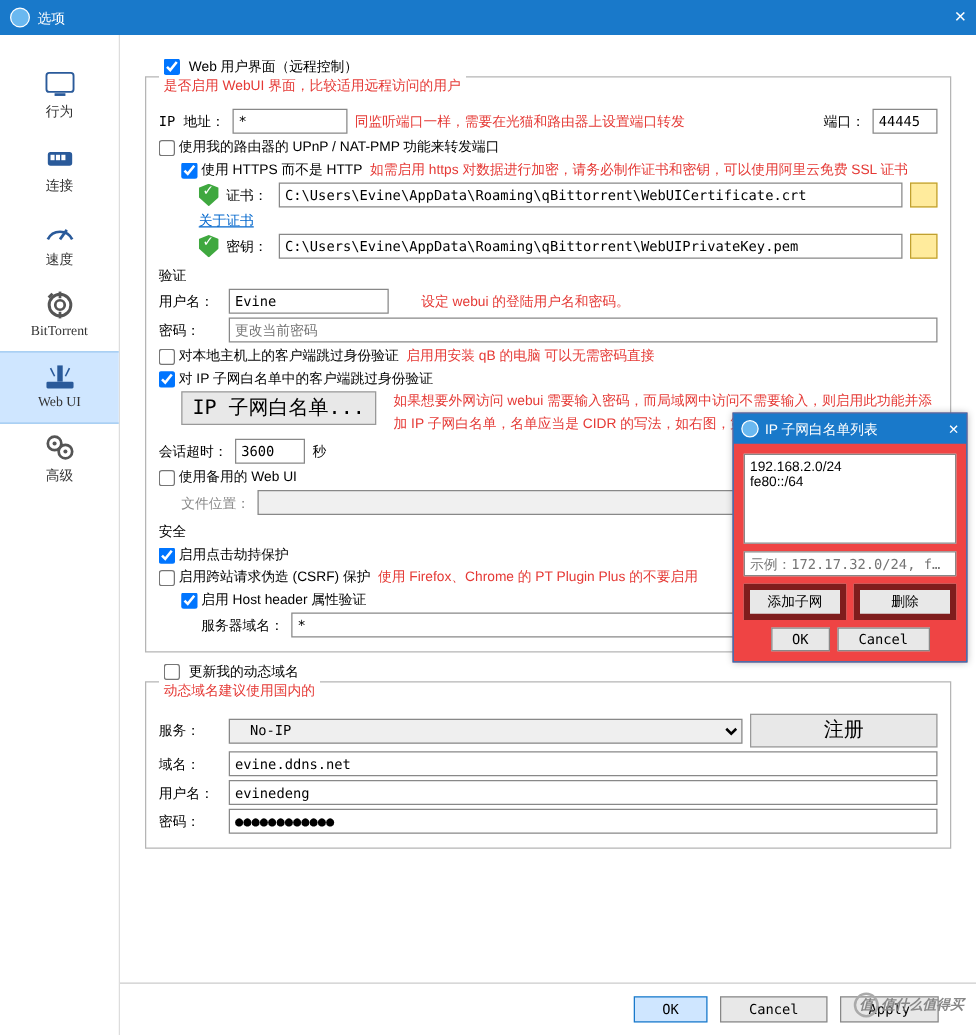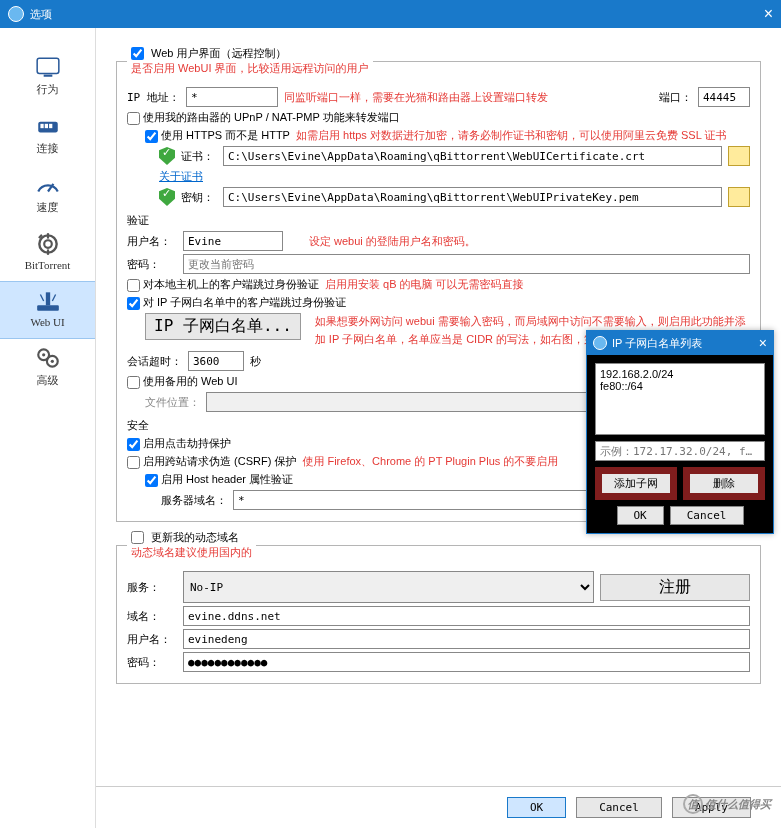--- a/index.html
+++ b/index.html
@@ -26,40 +26,40 @@
 .row.indent { margin-left: 18px; }
 .lbl-col { min-width: 50px; font-family: 'SimSun', monospace; }
 input[type=text], input[type=password] { border: 1px solid #888; padding: 2px 4px; font-family: 'SimSun', monospace; font-size: 11px; height: 20px; }
 input[type=checkbox] { margin-right: 3px; vertical-align: middle; }
 .red { color: #E53935; }
 .blue-link { color: #0066cc; text-decoration: underline; cursor: pointer; }
 .btn-sm { background: #e8e8e8; border: 1px solid #999; padding: 2px 8px; font-size: 16px; cursor: pointer; font-family: 'SimSun', monospace; }
 .browse { width: 22px; height: 20px; background: #ffeb9c; border: 1px solid #c0a030; cursor: pointer; }
 .shield { width: 16px; height: 18px; background: #3fa83f; display: inline-block; clip-path: polygon(50% 0, 100% 18%, 100% 60%, 50% 100%, 0 60%, 0 18%); position: relative; }
 .shield::after { content: '✓'; color: #fff; position: absolute; left: 3px; top: -1px; font-size: 11px; }
-select { border: 1px solid #888; padding: 1px 2px; font-family: 'SimSun', monospace; font-size: 11px; height: 32px; }
+select { border: 1px solid #888; padding: 1px 12px; font-family: 'SimSun', monospace; font-size: 11px; height: 20px; }
 .section-hdr { font-family: 'SimSun', monospace; margin: 6px 0 3px; }
 
 .bottom-bar { position: absolute; bottom: 0; left: 96px; right: 0; height: 42px; border-top: 1px solid #ccc; display: flex; align-items: center; justify-content: flex-end; padding-right: 30px; gap: 10px; background: #fff; }
 .btn { border: 1px solid #888; padding: 3px 22px; background: #e8e8e8; cursor: pointer; font-family: 'SimSun', monospace; font-size: 11px; }
 .btn.primary { background: #cfe6ff; border-color: #1979CA; }
 
 .watermark { position: absolute; right: 10px; bottom: 14px; font-size: 13px; color: #888; font-weight: bold; font-style: italic; pointer-events: none; }
 .watermark .circle { display: inline-block; width: 20px; height: 20px; border: 2px solid #aaa; border-radius: 50%; text-align: center; line-height: 17px; margin-right: 2px; }
 
-.dialog { position: absolute; top: 330px; left: 586px; width: 188px; background: #000000; border: 1px solid #1979CA; box-shadow: 0 0 6px rgba(0,0,0,.3); z-index: 10; }
+.dialog { position: absolute; top: 330px; left: 586px; width: 188px; background: #ef4444; border: 1px solid #1979CA; box-shadow: 0 0 6px rgba(0,0,0,.3); z-index: 10; }
 .dlg-title { background: #1979CA; color: #fff; height: 24px; display: flex; align-items: center; padding: 0 6px; }
 .dlg-title .icon { width: 14px; height: 14px; background: #6AB8F0; border-radius: 50%; border: 1px solid #fff; margin-right: 5px; }
 .dlg-title .spacer { flex: 1; }
 .dlg-title .close { cursor: pointer; font-size: 14px; }
 .dlg-body { padding: 8px; }
 .dlg-list { background: #fff; border: 1px solid #888; height: 72px; padding: 4px; font-family: 'SimSun', monospace; font-size: 11px; }
 .dlg-input { width: 100%; margin-top: 6px; color: #888; }
 .dlg-btns { display: flex; gap: 6px; margin-top: 6px; }
-.dlg-btns button { flex: 1; padding: 2px 0; border: 7px solid #7f1d1d; background: #e8e8e8; cursor: pointer; font-size: 11px; text-align: center; }
+.dlg-btns button { flex: 1; padding: 2px 0; border: 5px solid #7f1d1d; background: #e8e8e8; cursor: pointer; font-size: 11px; text-align: center; }
 .dlg-foot { display: flex; gap: 6px; margin-top: 6px; justify-content: center; }
 .dlg-foot button { padding: 2px 16px; border: 1px solid #888; background: #e8e8e8; cursor: pointer; font-family: 'SimSun', monospace; font-size: 11px; }
 
 svg.ic-svg { width: 26px; height: 22px; }
 </style>
 </head>
 <body>
 
 <div class="titlebar">
   <span class="icon"></span>
@@ -173,21 +173,21 @@
       <div class="row indent" style="margin-left:32px">
         <span class="shield"></span>
         <span class="lbl-col" style="min-width:36px">密钥：</span>
         <input type="text" style="flex: 1 1 0%;" value="C:\Users\Evine\AppData\Roaming\qBittorrent\WebUIPrivateKey.pem">
         <button class="browse"></button>
       </div>
 
       <div class="section-hdr">验证</div>
       <div class="row">
         <span class="lbl-col">用户名：</span>
-        <input type="text" style="width: 100px;" value="Evine">
+        <input type="text" style="width: 128px;" value="Evine">
         <span class="red" style="margin-left:20px">设定 webui 的登陆用户名和密码。</span>
       </div>
       <div class="row">
         <span class="lbl-col">密码：</span>
         <input type="text" style="flex: 1 1 0%; color: rgb(136, 136, 136);" placeholder="更改当前密码">
       </div>
       <div class="row">
           <label><input type="checkbox" style=""><span>对本地主机上的客户端跳过身份验证</span></label>
           <span class="red">启用用安装 qB 的电脑 可以无需密码直接</span>
         </div>

